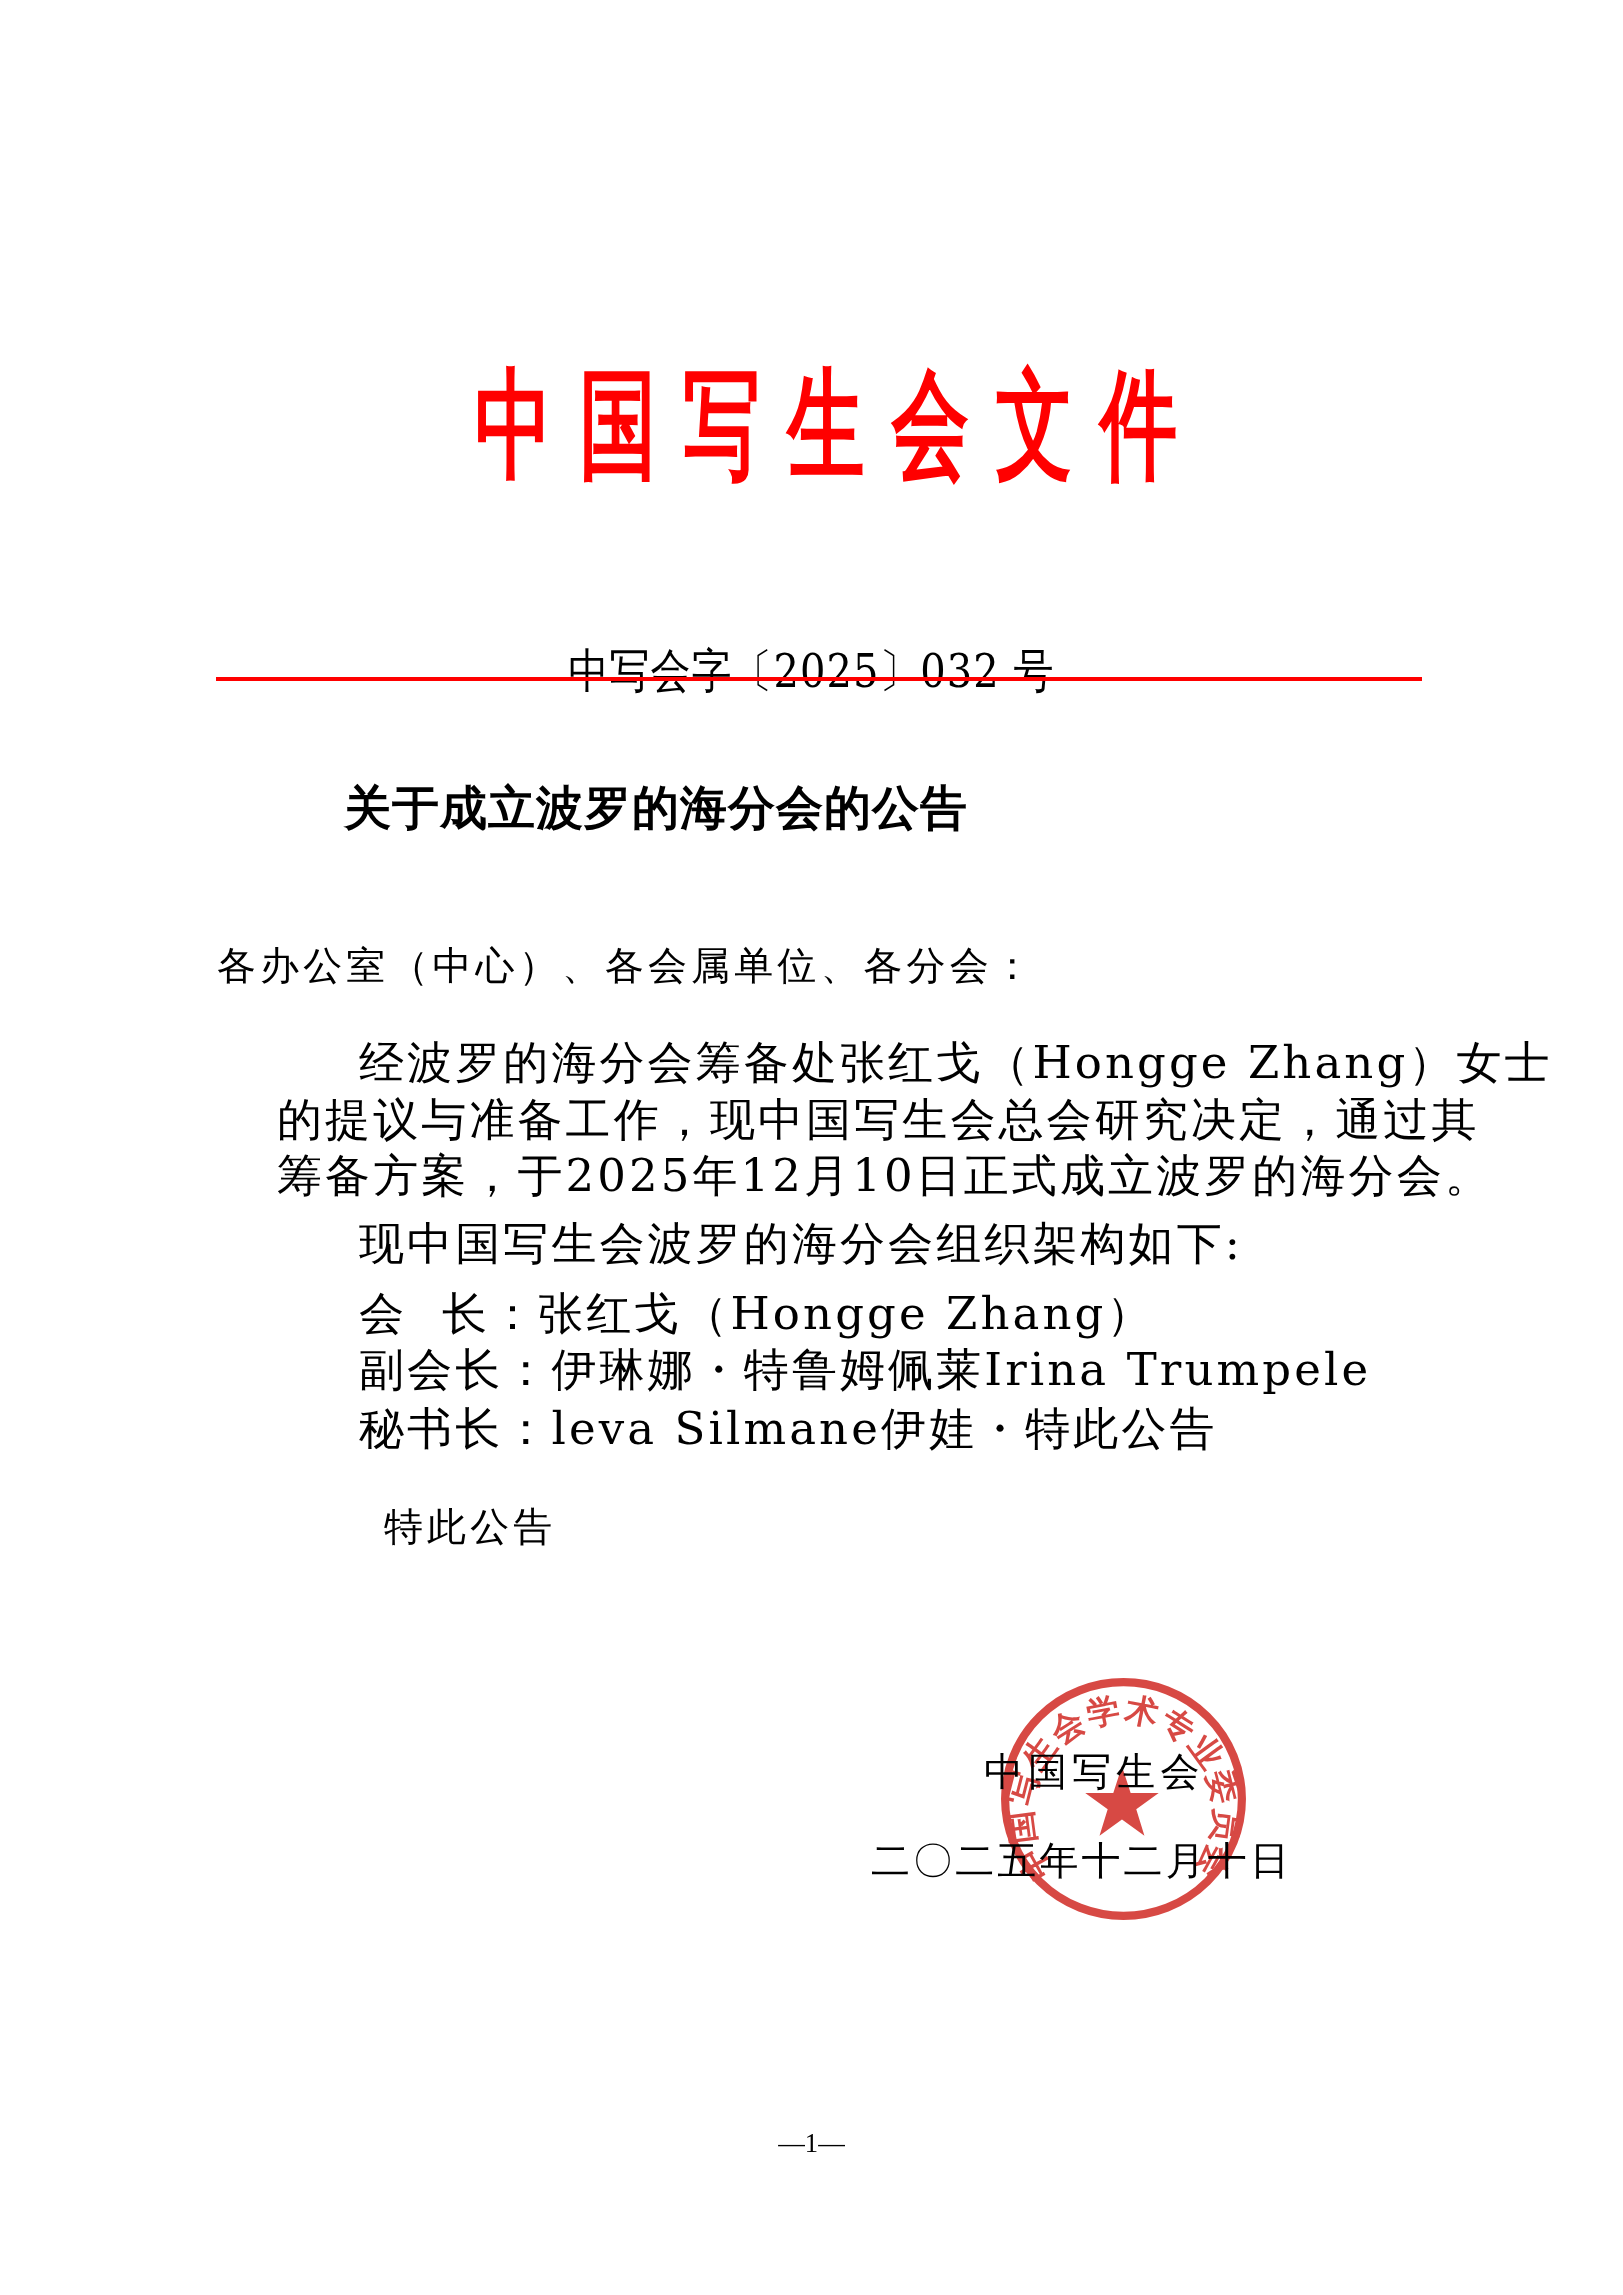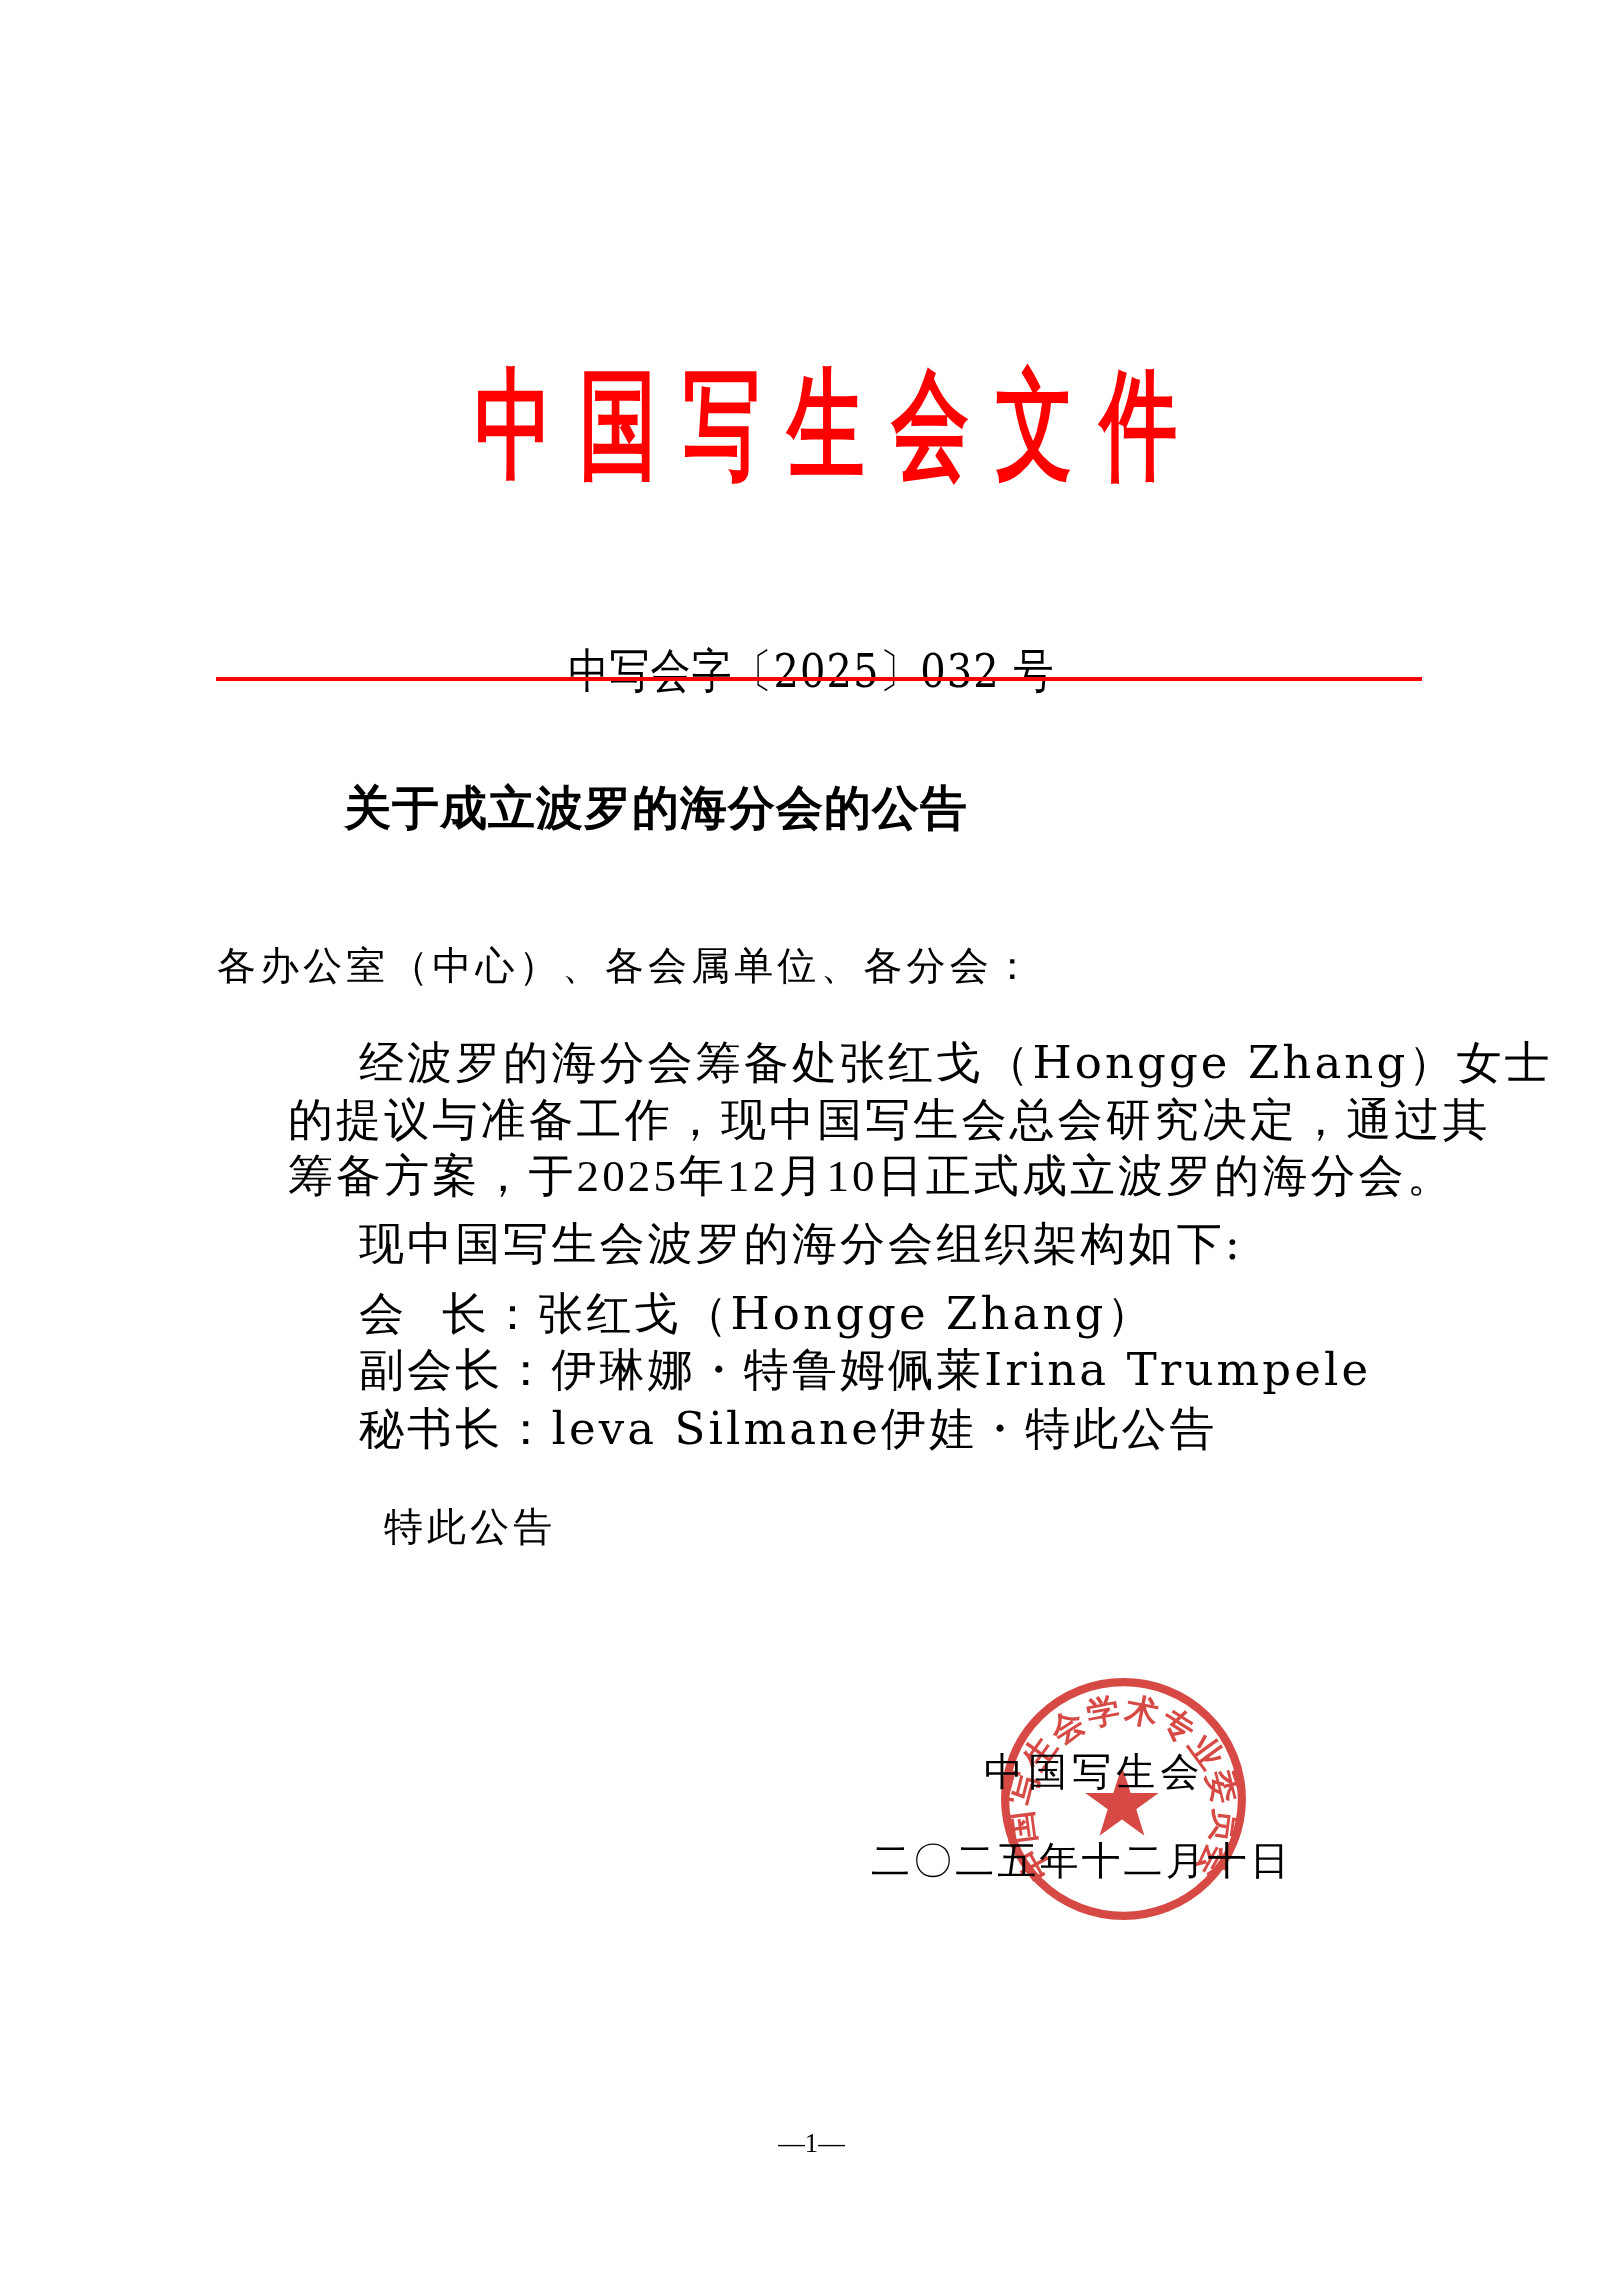--- a/index.html
+++ b/index.html
@@ -84,21 +84,21 @@
       line-height: 51px;
       letter-spacing: 4.1px;
     }
 
     .body-line {
       font-size: 45px;
       line-height: 56px;
       letter-spacing: 3.1px;
     }
     .indent-line { left: 359px; }
-    .full-line { left: 288px; font-family: Liberation Serif, serif; }
+    .full-line { left: 277px; }
 
     .closing {
       left: 384px;
       top: 1501px;
       font-size: 39px;
       line-height: 51px;
       letter-spacing: 4.1px;
     }
 
     

